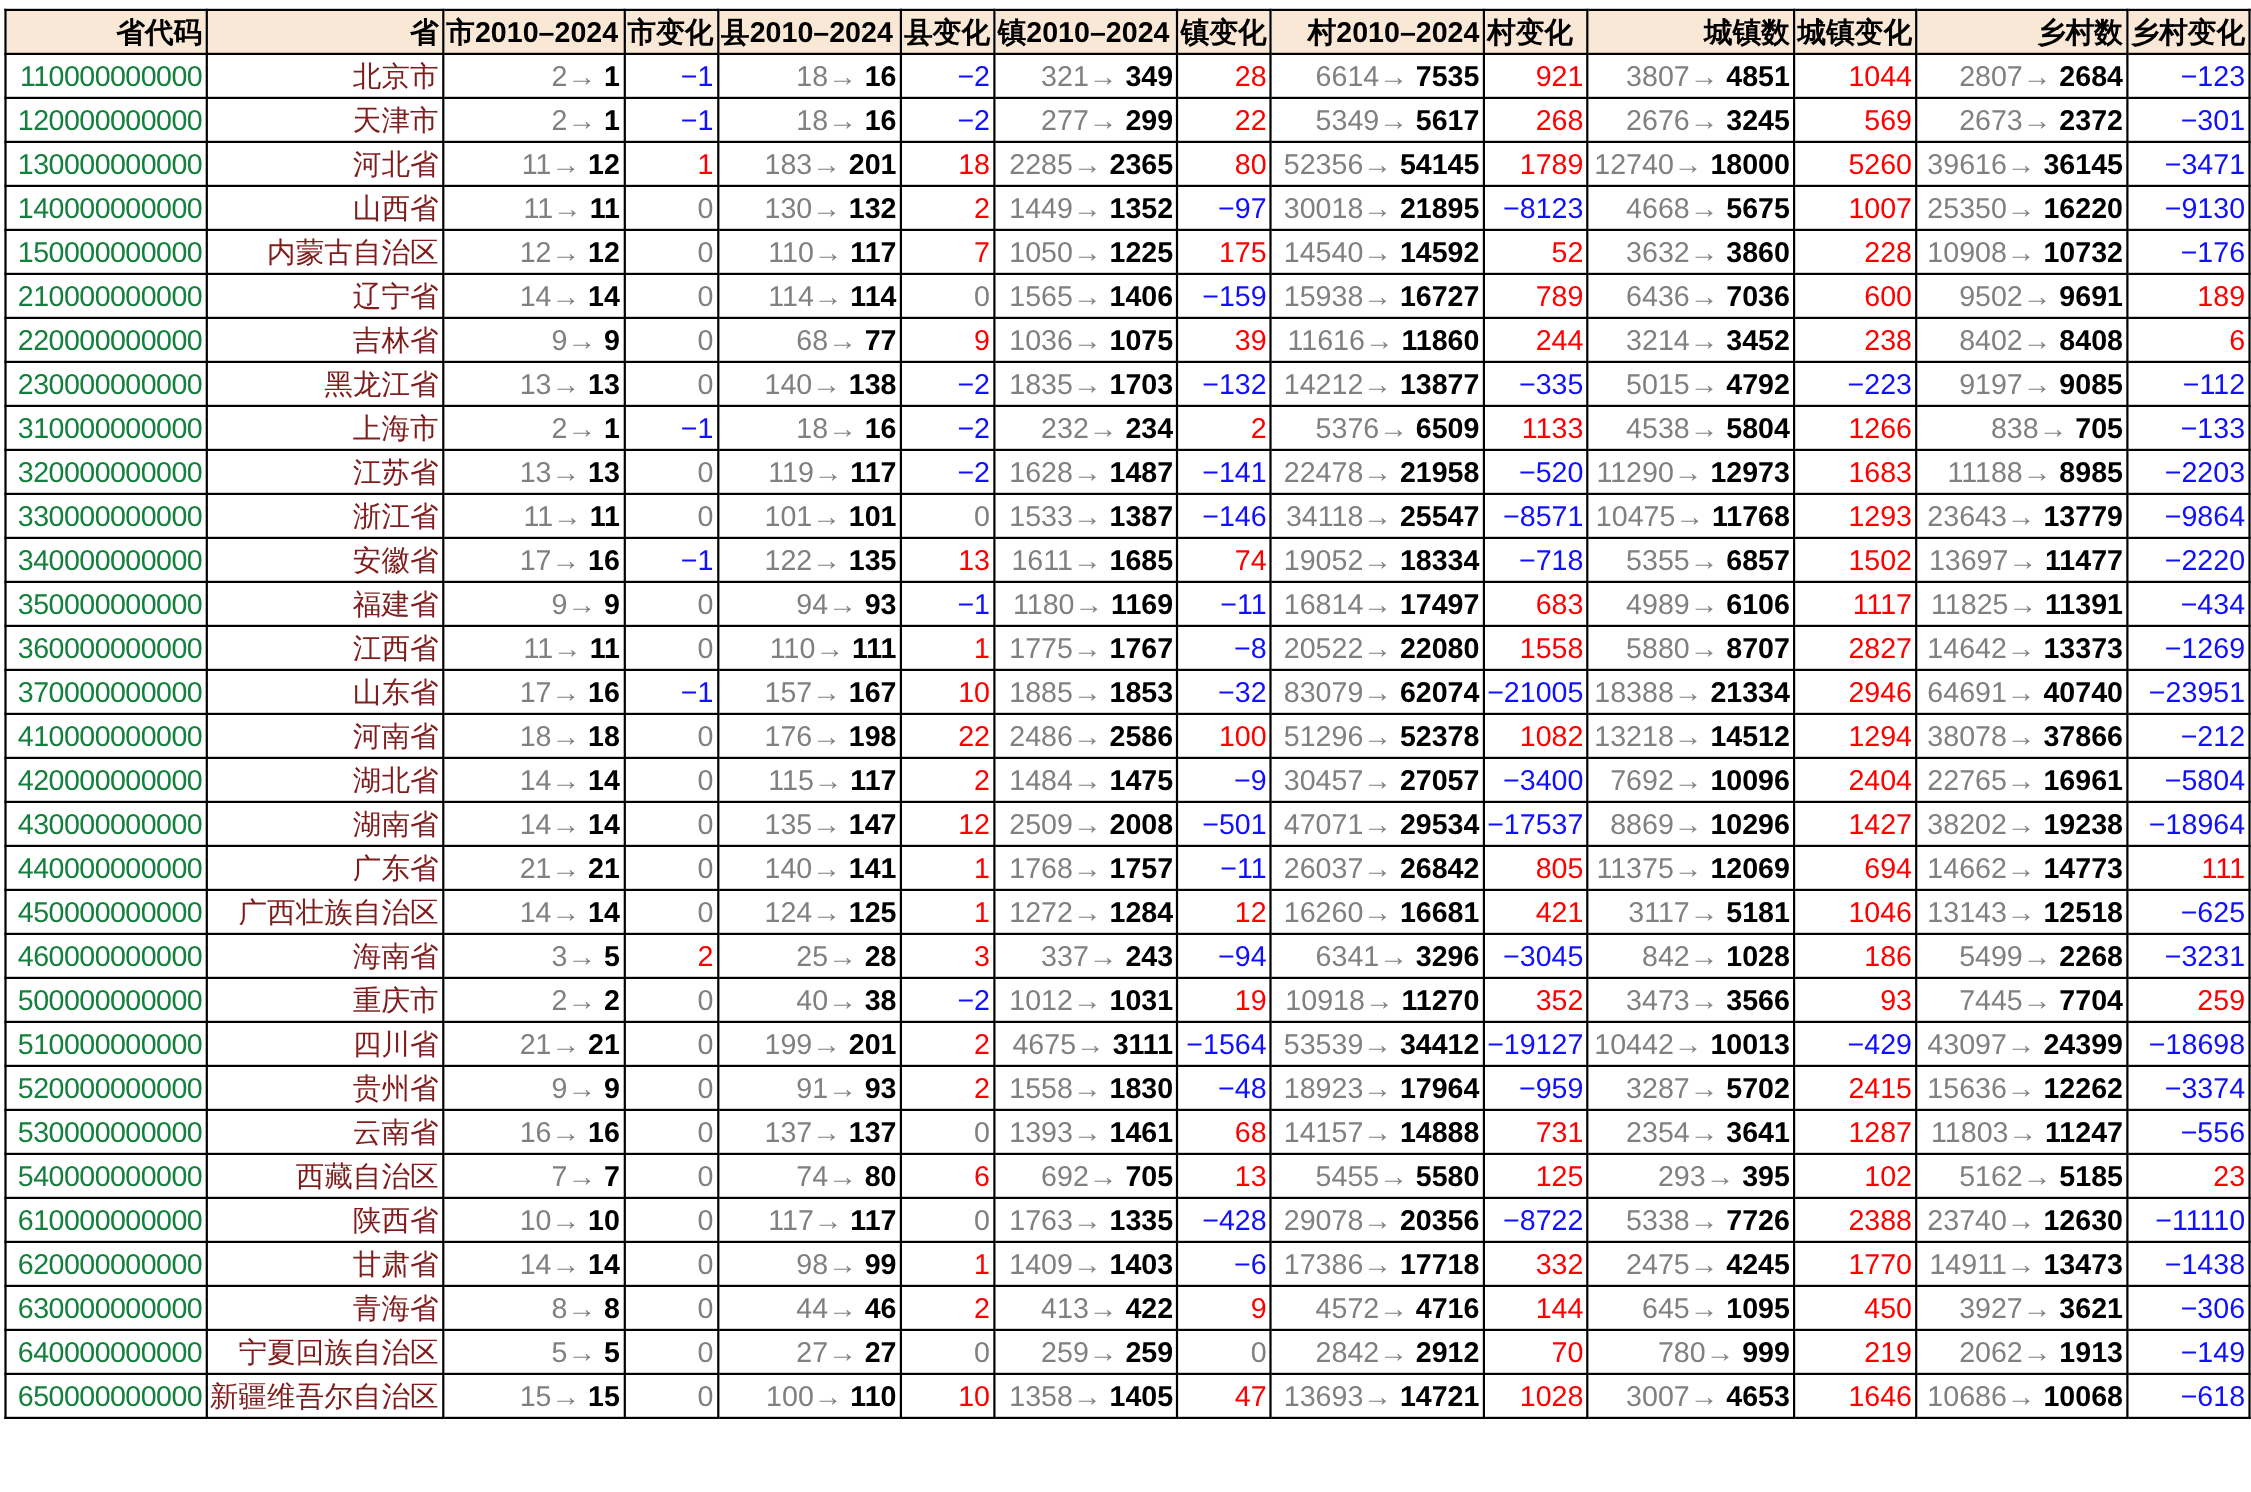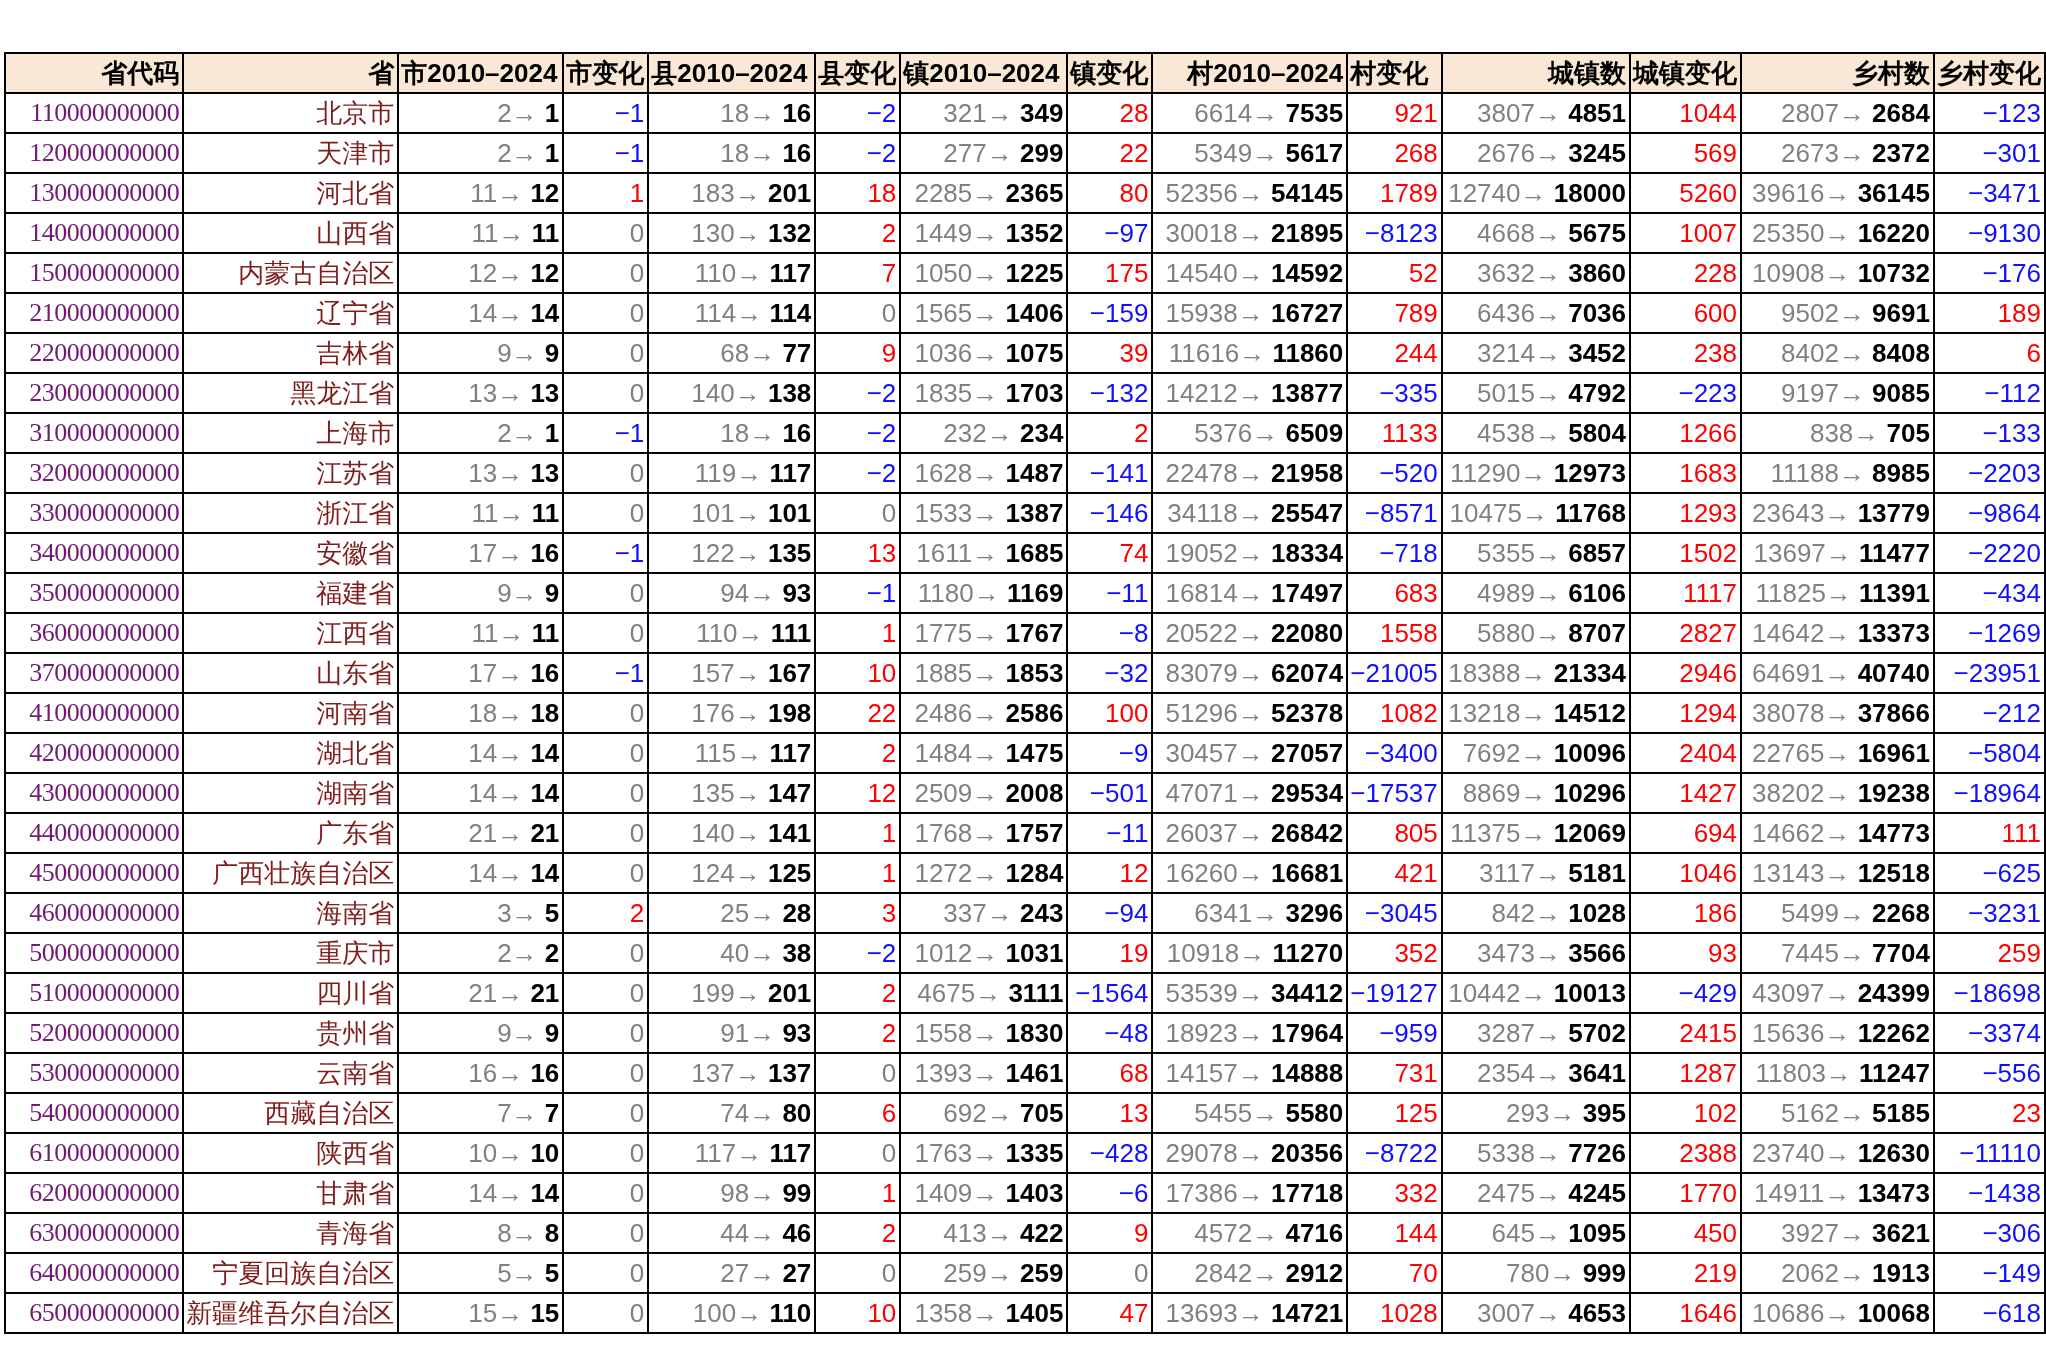--- a/index.html
+++ b/index.html
@@ -3,38 +3,37 @@
 <meta charset="utf-8">
 <style>
   html, body { margin: 0; padding: 0; background: #ffffff; }
   body { width: 2046px; height: 1356px; overflow: hidden; position: relative; }
   .wrap { position: absolute; left: 4px; top: 8px; }
   table {
     border-collapse: collapse;
     table-layout: fixed;
     font-family: "Liberation Sans", "DejaVu Sans", sans-serif;
     font-size: 26px;
-    margin-top: 44px;
   }
   th, td {
     border: 2px solid #000;
     padding: 0 3px 0 2px;
     text-align: right;
     white-space: nowrap;
     overflow: hidden;
     height: 38px;
     line-height: 38px;
   }
   thead th {
     background: #f9e8d6;
     font-weight: bold;
     height: 38px;
     color: #000;
   }
-  td.code { color: #701a75; letter-spacing: -0.5px; font-family: Liberation Serif, serif; }
+  td.code { color: #15803d; letter-spacing: -0.5px; }
   td.prov { color: #7f1d1d; text-align: right; }
   .old { color: #808080; }
   .arrow { color: #808080; }
   .new { color: #000; font-weight: bold; }
   .pos { color: #ff0000; }
   .neg { color: #1010ff; }
   .zero { color: #808080; }
   th.left { text-align: left; }
   th.center { }
 </style>

